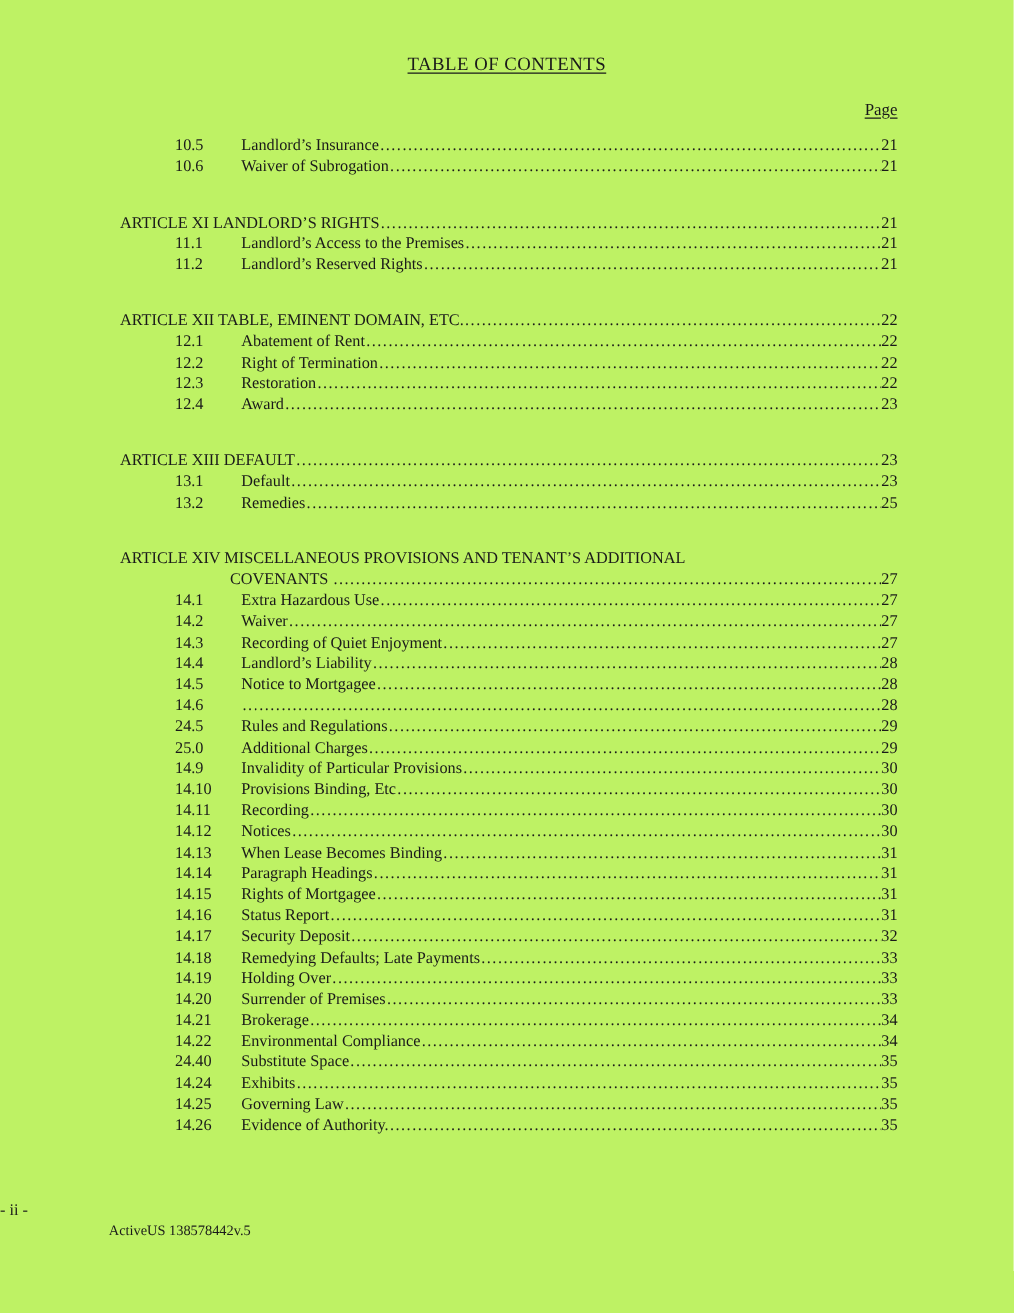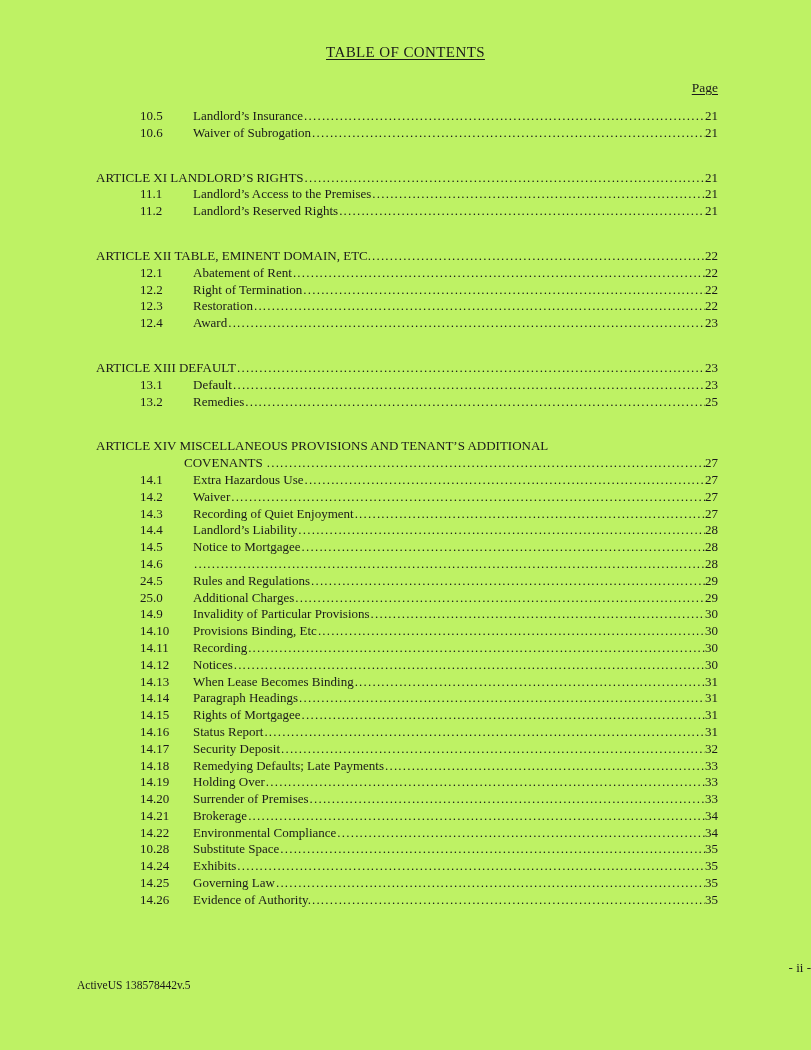--- a/index.html
+++ b/index.html
@@ -63,27 +63,27 @@
   .pg {
     flex: 0 0 auto;
     text-align: right;
   }
   .wrap-line2 .label { margin-left: 88px; margin-right: 3px; }
   .footer-page-number {
     position: absolute;
     top: 960px;
     left: 0;
     width: 100%;
-    text-align: right;
+    text-align: left;
     font-size: 13px;
   }
   .footer-doc-id {
     position: absolute;
     top: 979px;
-    left: 77px;
+    left: 87px;
     font-size: 11.5px;
   }
 </style>
 </head>
 <body>
 
 <div class="page">
   <div class="doc-title">
     <span>TABLE OF CONTENTS</span>
   </div>
@@ -297,21 +297,21 @@
         <span class="leader">................................................................................................................................................................................................................................................................................................................................................................................................................</span>
         <span class="pg">34</span>
       </div>
       <div class="row section-row">
         <span class="num">14.22</span>
         <span class="label">Environmental Compliance</span>
         <span class="leader">................................................................................................................................................................................................................................................................................................................................................................................................................</span>
         <span class="pg">34</span>
       </div>
       <div class="row section-row">
-        <span class="num">10.28</span>
+        <span class="num">24.40</span>
         <span class="label">Substitute Space</span>
         <span class="leader">................................................................................................................................................................................................................................................................................................................................................................................................................</span>
         <span class="pg">35</span>
       </div>
       <div class="row section-row">
         <span class="num">14.24</span>
         <span class="label">Exhibits</span>
         <span class="leader">................................................................................................................................................................................................................................................................................................................................................................................................................</span>
         <span class="pg">35</span>
       </div>

